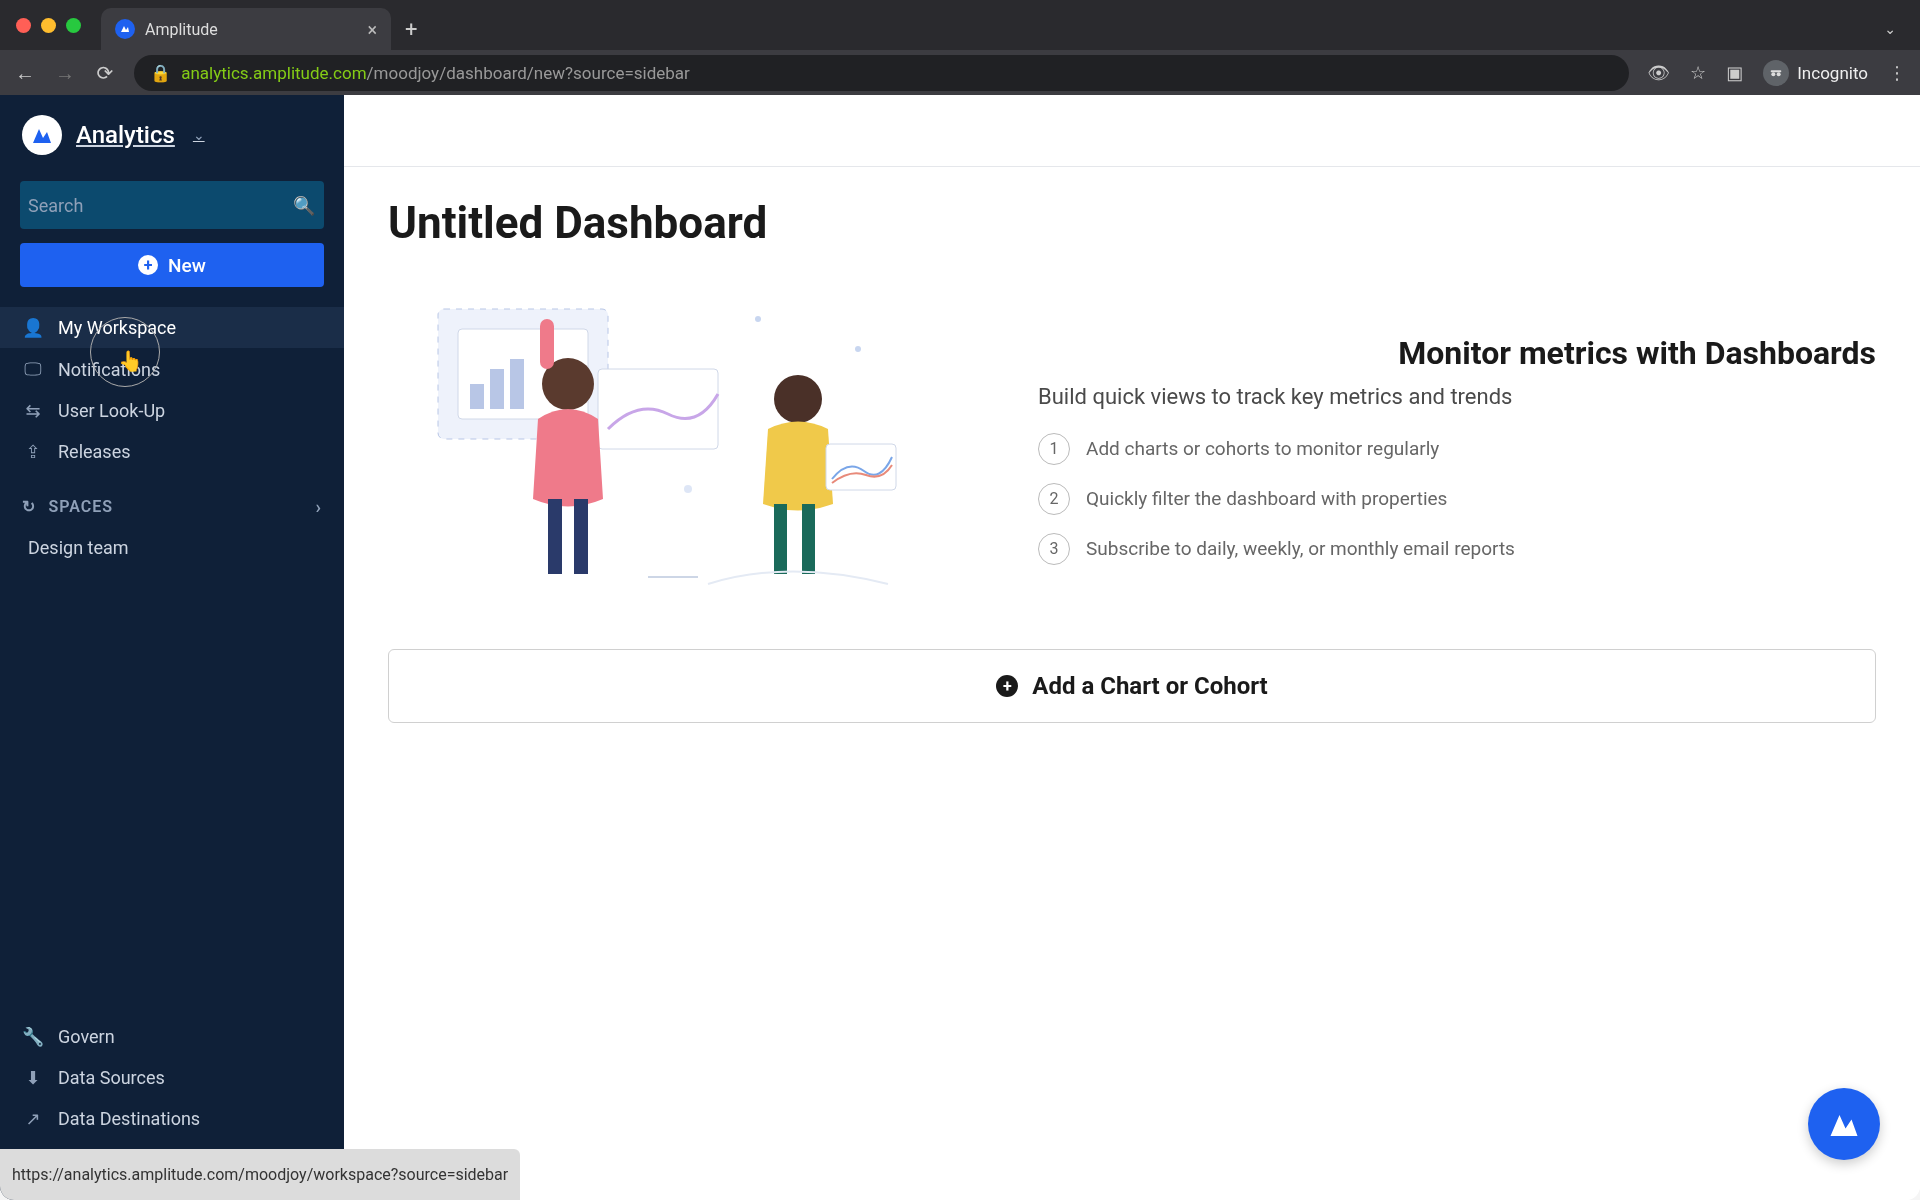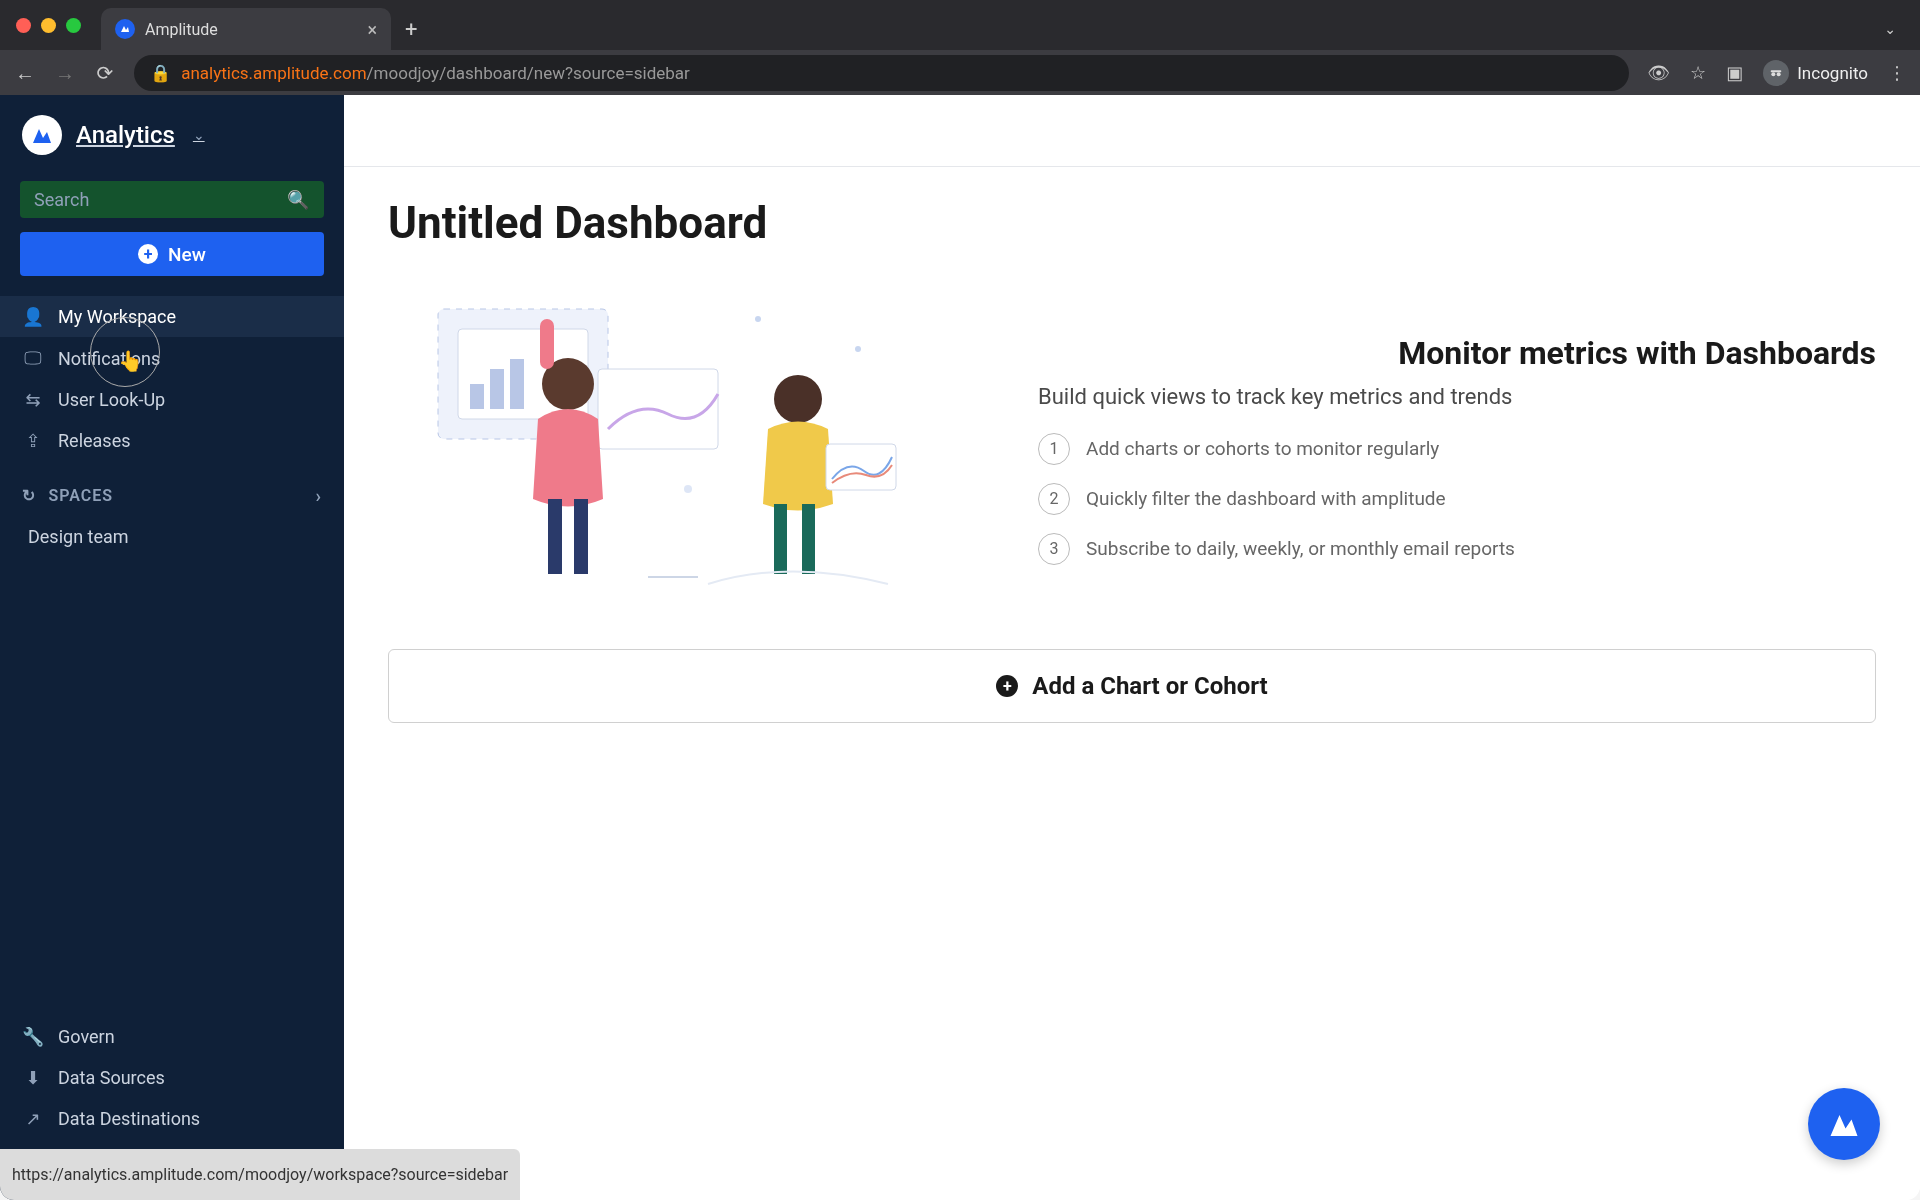--- a/index.html
+++ b/index.html
@@ -16,38 +16,38 @@
   .tab-favicon svg{width:12px;height:12px;}
   .tab-close { margin-left: auto; color:#bbb; font-size:18px;}
   .newtab { color:#ccc; font-size:22px; margin-left:14px; margin-top:8px;}
   .chevdown{ margin-left:auto; color:#ccc; font-size:14px; margin-top:8px; padding-right:8px;}
 
   .addrbar { height: 45px; background:#3c3c41; display:flex; align-items:center; padding:0 14px; gap:18px;}
   .nav-icon { color:#ccc; width:22px; text-align:center; font-size:20px;}
   .nav-icon.disabled{color:#777;}
   .url-box { flex:1; background:#202124; border-radius:22px; height:36px; display:flex; align-items:center; padding:0 16px; color:#ccc; font-size:17px;}
   .url-box .lock{margin-right:10px; color:#bbb;}
-  .url-box .domain{color:#f97316;}
+  .url-box .domain{color:#84cc16;}
   .url-box .path{color:#999;}
   .right-icons{display:flex;align-items:center;gap:20px; color:#ccc; font-size:18px;}
   .incognito{display:flex;align-items:center;gap:8px;color:#eee;font-size:17px;}
   .incognito-icon{width:26px;height:26px;border-radius:50%;background:#5f6368;display:flex;align-items:center;justify-content:center;}
 
   
   .app { position: absolute; top:95px; left:0; right:0; bottom:0; display:flex; background: #fff; border-radius: 0 0 14px 14px; overflow:hidden;}
   
   
   .sidebar { width: 344px; background:#0f2038; color:#ccd4e0; display:flex; flex-direction:column; }
   .side-head { display:flex; align-items:center; gap:14px; padding:20px 22px;text-decoration:underline; }
   .brand-logo { width:40px; height:40px; border-radius:50%; background:#fff; display:flex; align-items:center; justify-content:center;}
   .brand-logo svg{width:24px;height:24px;}
   .brand-name { font-size:24px; color:#fff; font-weight:500;}
   .brand-caret{ color:#8fa0b8; font-size:14px; margin-left:4px;}
 
-  .search-row{ margin:6px 20px 14px; background:#14532d; border-radius:4px; height:37px; display:flex; align-items:center; padding:0 14px;}
+  .search-row{ margin:6px 20px 14px; background:#0c4a6e; border-radius:4px; height:48px; display:flex; align-items:center; padding:0 8px;}
   .search-row input{ flex:1; background:transparent; border:none; outline:none; color:#ccd4e0; font-size:18px;}
   .search-row input::placeholder{color:#8fa0b8;}
   .search-row .sicon{color:#8fa0b8;font-size:18px;}
 
   .new-btn{ margin:0 20px 16px; background:#1e61f0; color:#fff; height:44px; border-radius:4px; display:flex; align-items:center; justify-content:center; gap:10px; font-size:19px; font-weight:500;}
   .new-btn .plus{width:20px;height:20px;border-radius:50%;background:#fff;color:#1e61f0;display:flex;align-items:center;justify-content:center;font-weight:bold;font-size:16px;}
 
   .nav-list{ padding:4px 0;}
   .nav-item{ display:flex; align-items:center; gap:14px; padding:10px 22px; font-size:18px; color:#ccd4e0; cursor:pointer;}
   .nav-item.active{ background:#1a2d48; color:#fff;}
@@ -259,21 +259,21 @@
         <div class="herotext">
           <div class="ht-title">Monitor metrics with Dashboards</div>
           <div class="ht-sub">Build quick views to track key metrics and trends</div>
           <div class="steps">
             <div class="step">
               <span class="step-num">1</span>
               <span class="step-text">Add charts or cohorts to monitor regularly</span>
             </div>
             <div class="step">
               <span class="step-num">2</span>
-              <span class="step-text">Quickly filter the dashboard with amplitude</span>
+              <span class="step-text">Quickly filter the dashboard with properties</span>
             </div>
             <div class="step">
               <span class="step-num">3</span>
               <span class="step-text">Subscribe to daily, weekly, or monthly email reports</span>
             </div>
           </div>
         </div>
       </div>
 
       <div class="add-btn">

